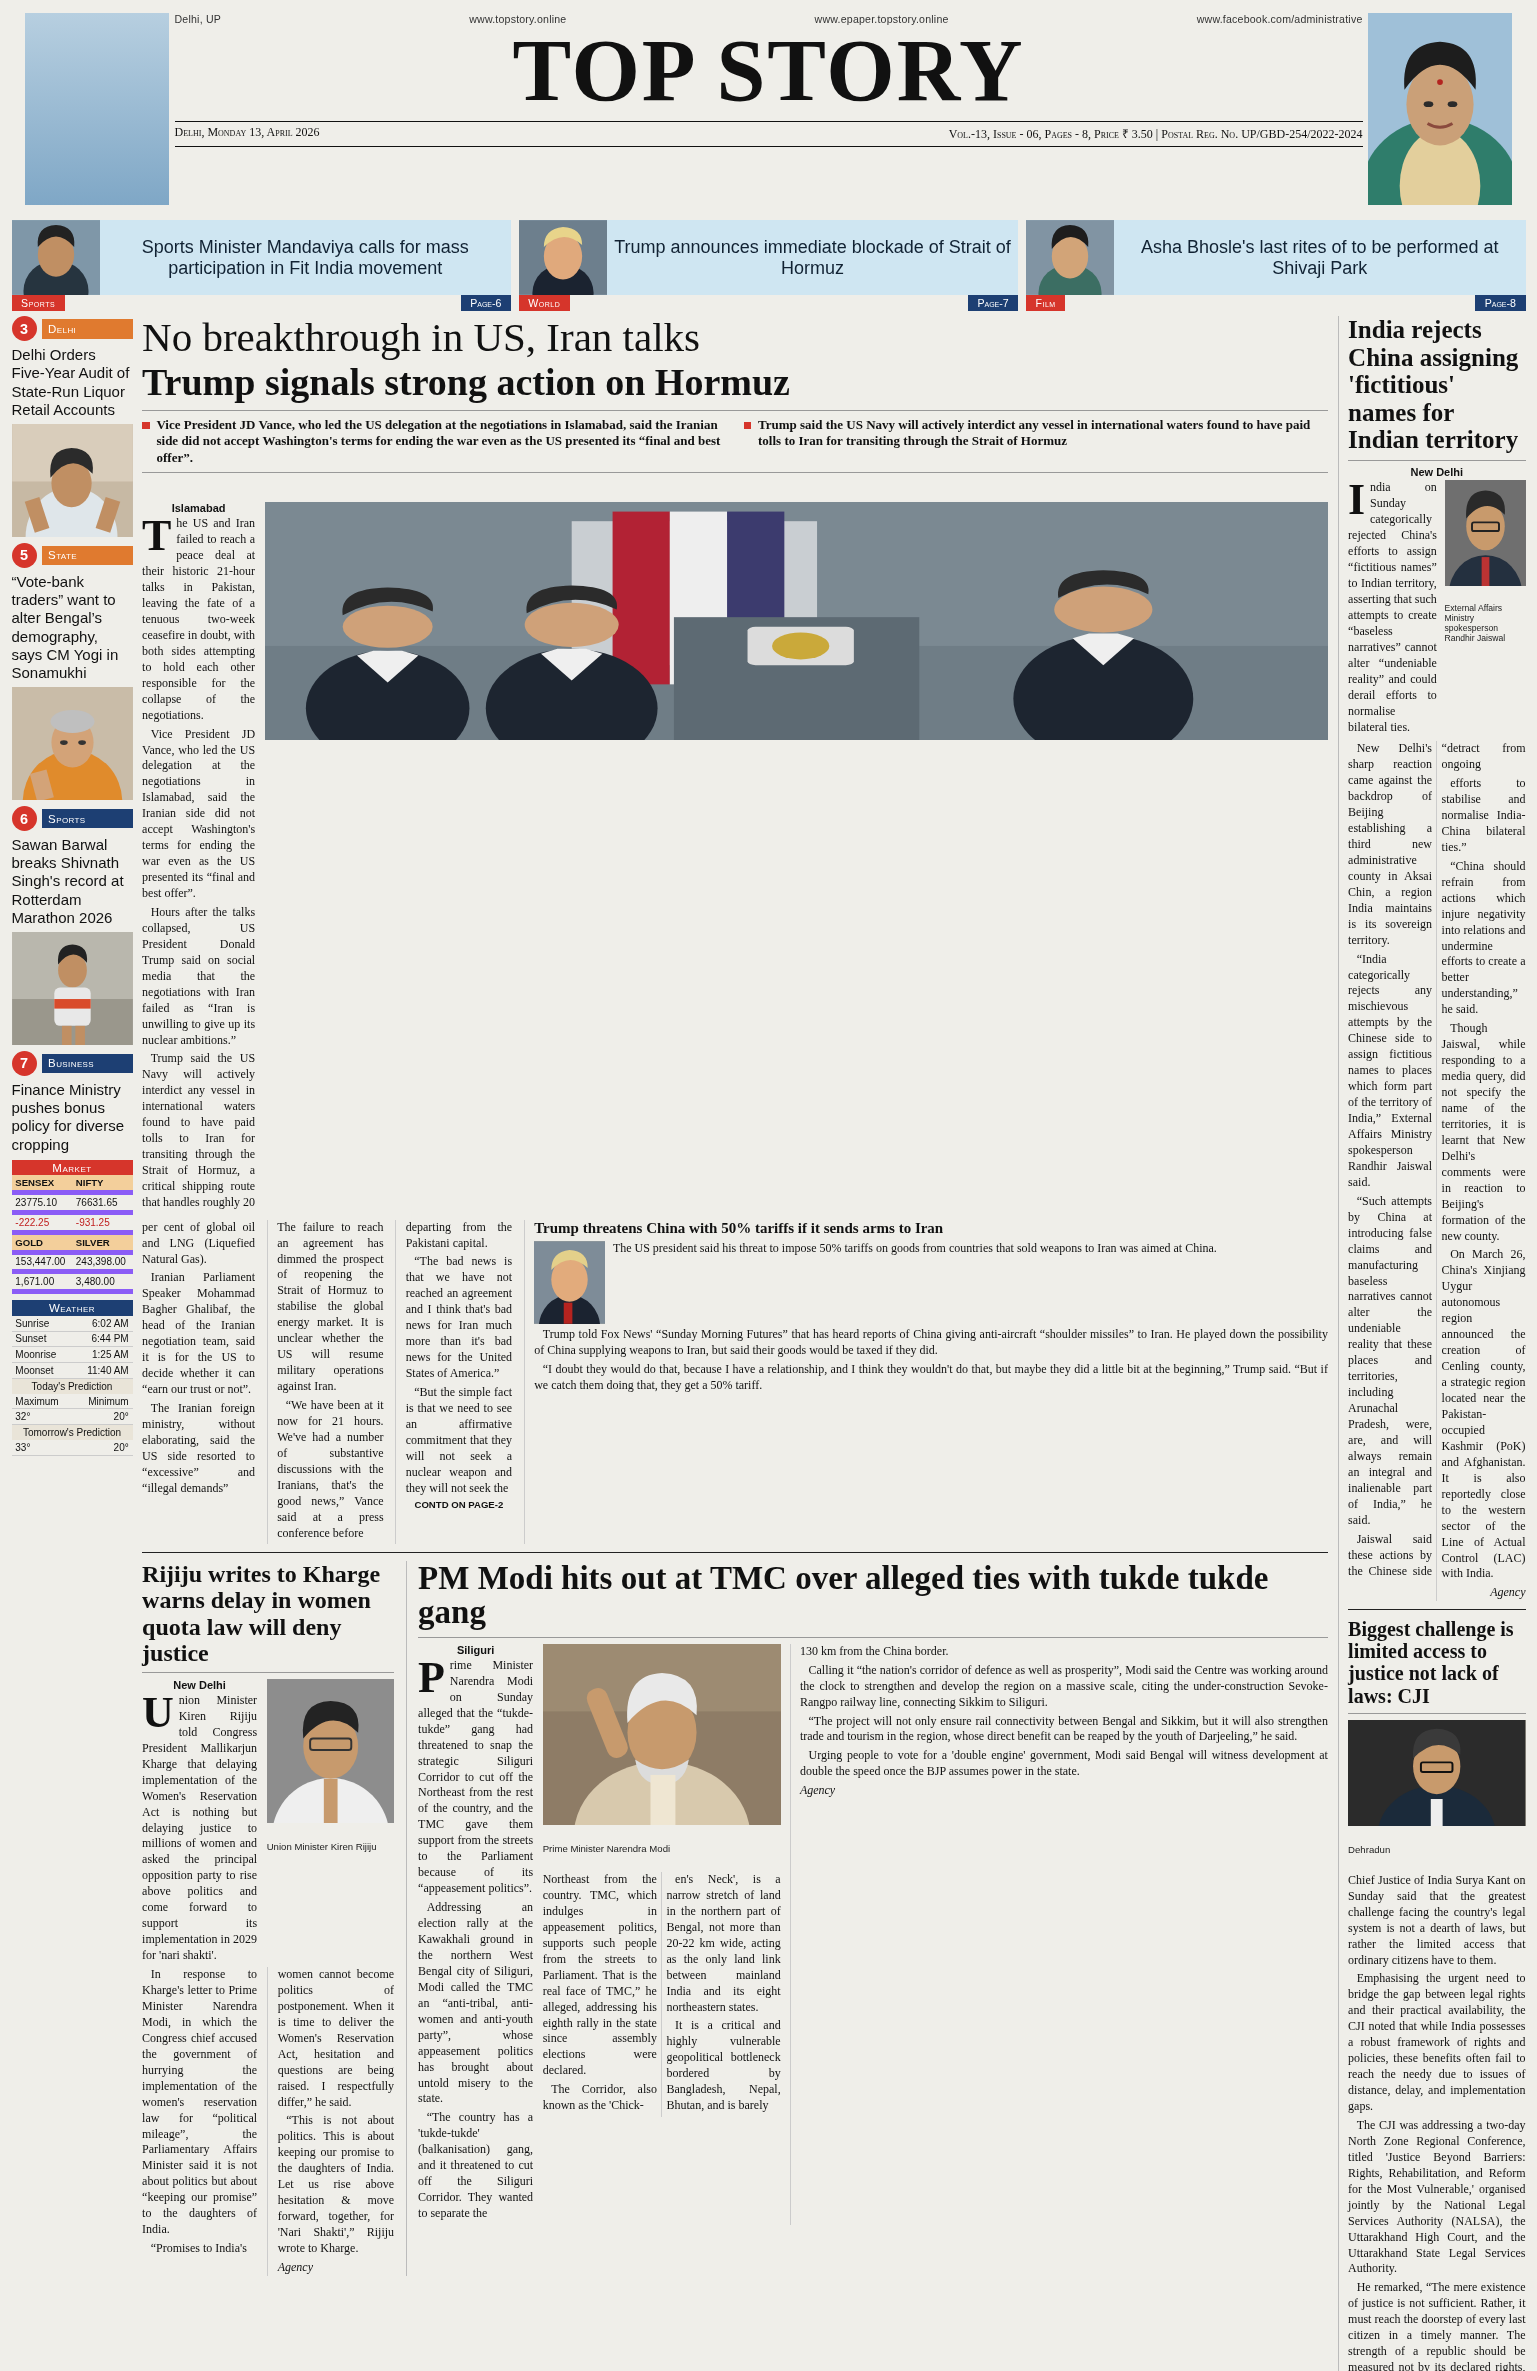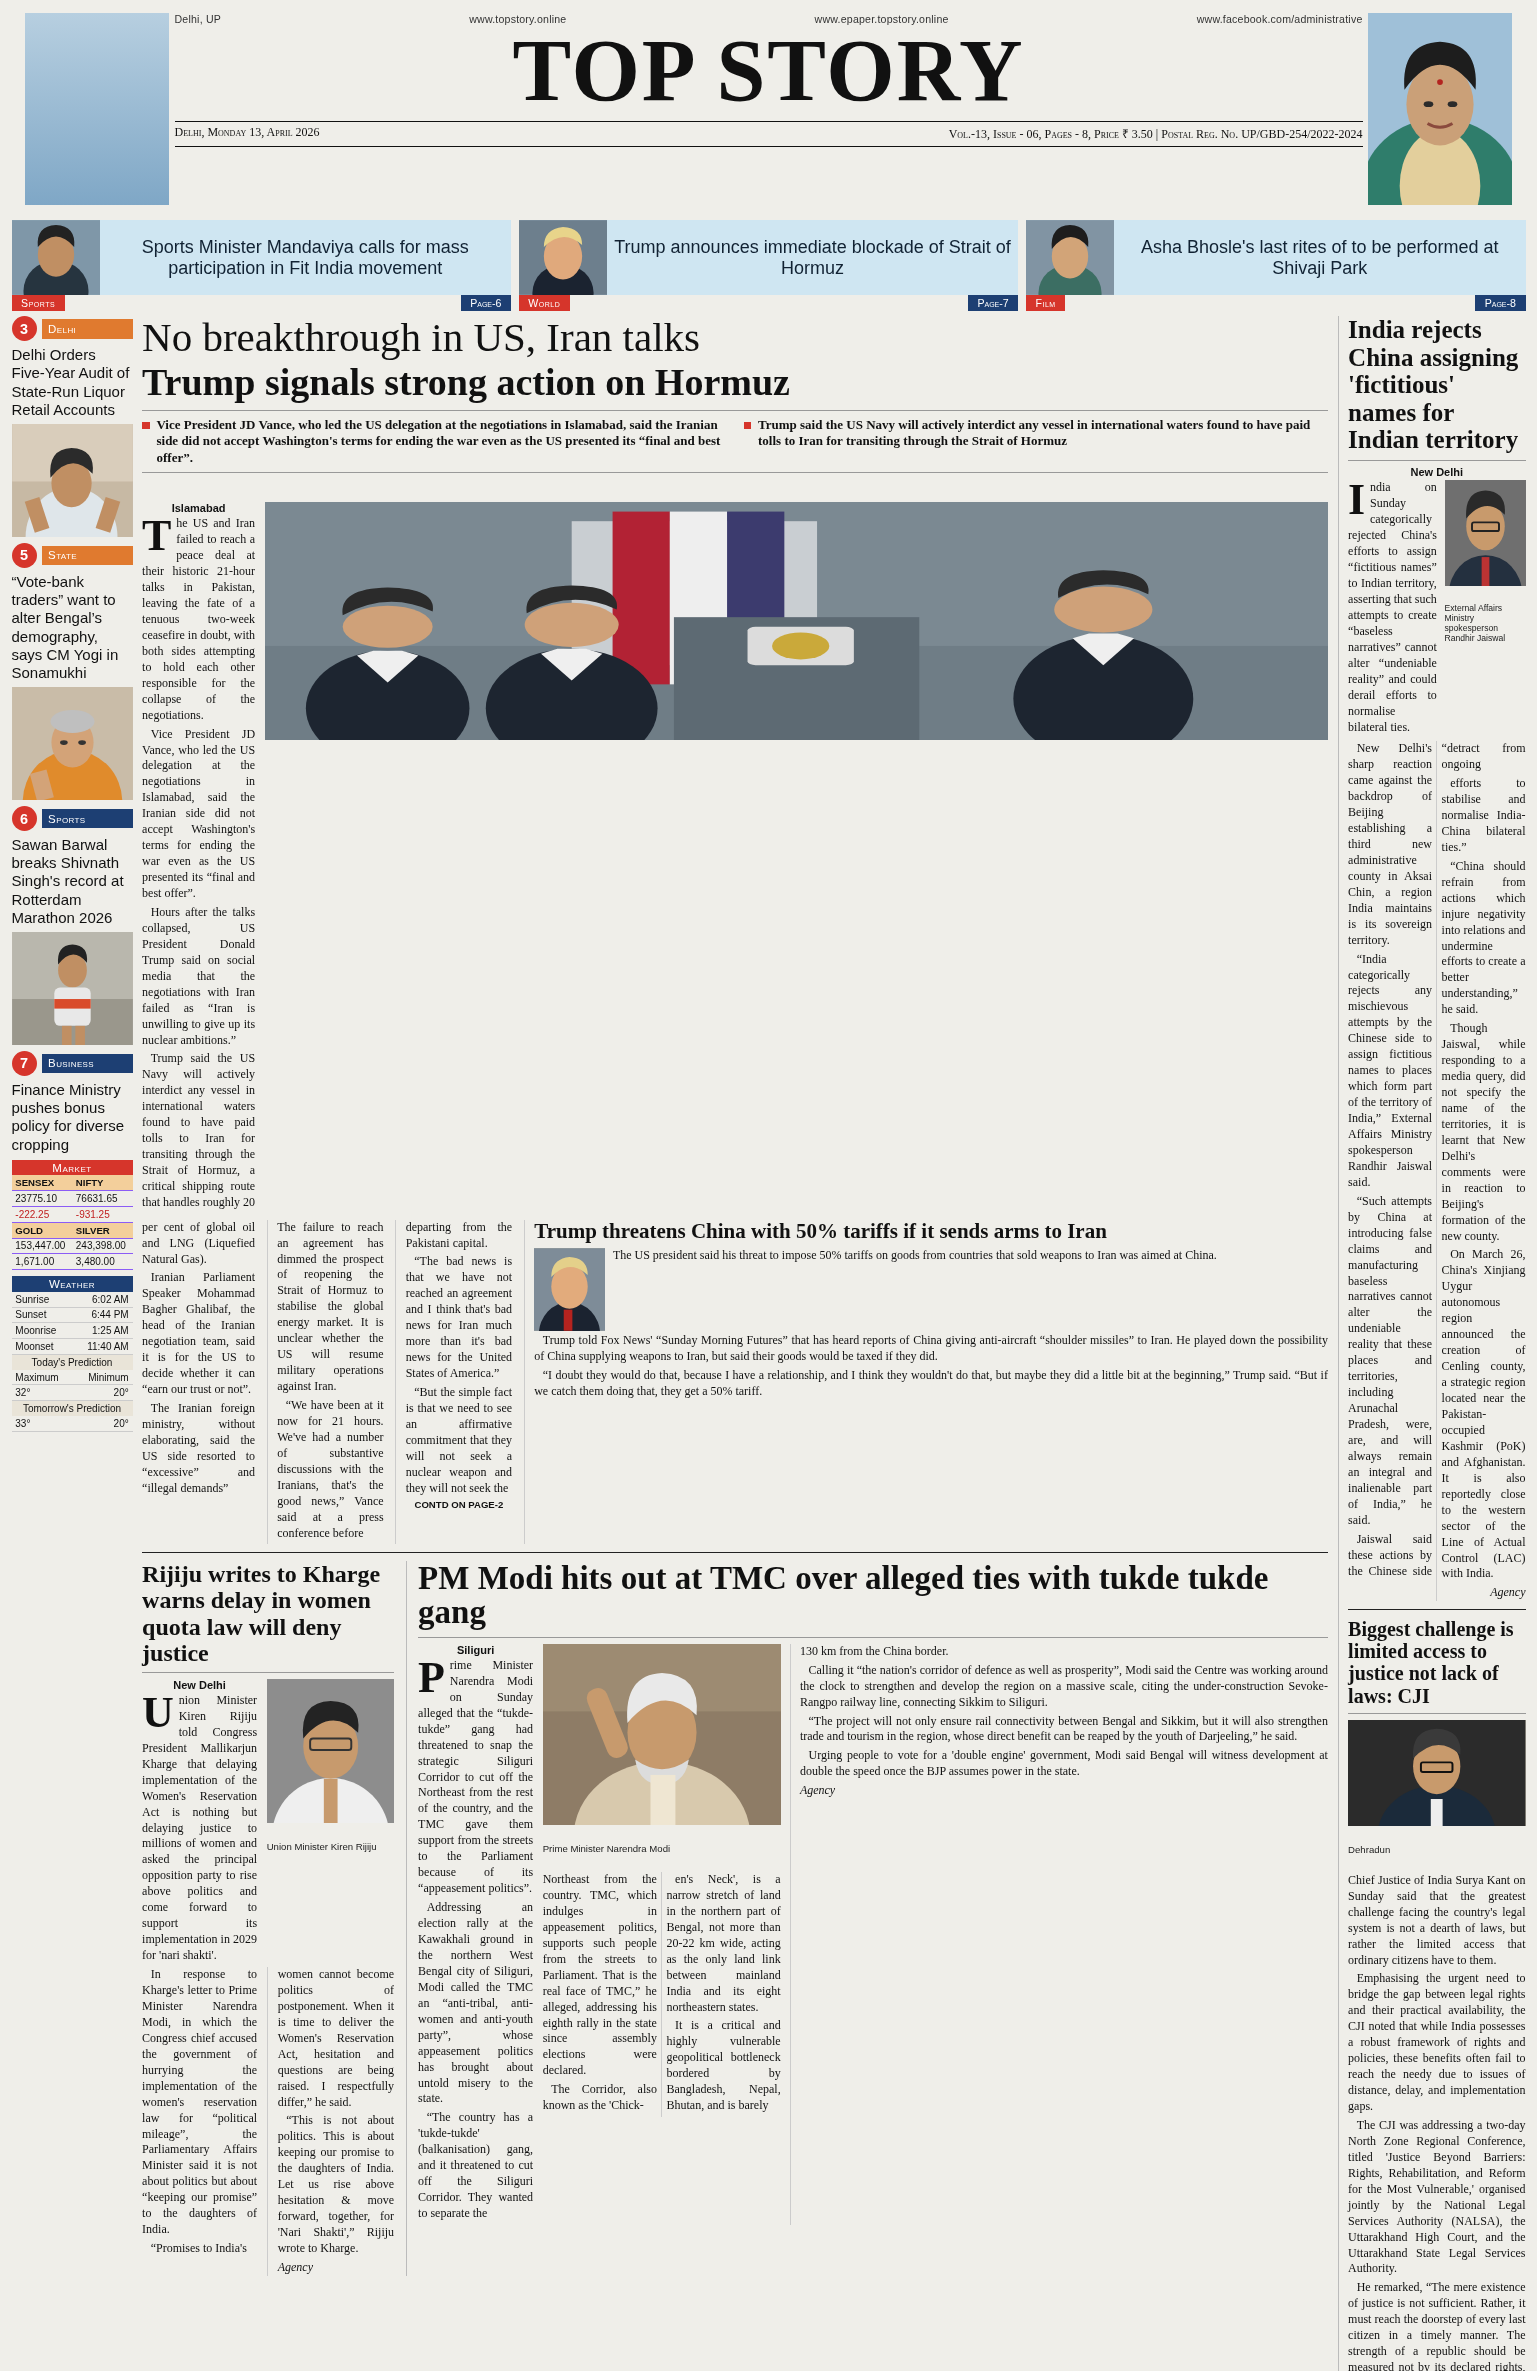--- a/index.html
+++ b/index.html
@@ -48,21 +48,21 @@
   .rail-head { display:flex; align-items:center; gap:5.8px; }
   .rail-num { width:25px; height:25px; border-radius:50%; background:#d6352b; color:#fff; font-family:"Liberation Sans",sans-serif; font-weight:bold; font-size:14.4px; display:flex; align-items:center; justify-content:center; }
   .rail-cat { flex:1; background:#e07a2f; color:#fff; font-family:"Liberation Sans",sans-serif; font-size:11.5px; font-variant:small-caps; padding:3.8px 5.8px; letter-spacing:0.4px; }
   .rail-cat.blue { background:#1d3f73; }
   .rail-head.state .rail-cat { background:#e07a2f; }
   .rail-title { font-family:"Liberation Sans",sans-serif; font-size:15px; line-height:1.22; margin-top:4.8px; color:#111; }
   .rail-photo { width:100%; height:113px; margin-top:4.8px; background:#c9c2b4; position:relative; overflow:hidden; }
 
   .mkt-box { margin-top:3.8px; }
   .mkt-head { background:#d6352b; color:#fff; text-align:center; font-family:"Liberation Sans",sans-serif; font-size:11.5px; font-variant:small-caps; padding:1.9px; letter-spacing:0.5px; }
-  .mkt-row { display:flex; font-family:"Liberation Sans",sans-serif; font-size:10px; border-bottom:1px solid #8b5cf6; }
+  .mkt-row { display:flex; font-family:"Liberation Sans",sans-serif; font-size:10px; border-bottom:5px solid #8b5cf6; }
   .mkt-row>div { flex:1; padding:1.9px 3.8px; }
   .mkt-row.hdr { background:#f3cf9b; font-weight:bold; font-size:9.6px; }
   .mkt-row.neg { color:#c02020; }
 
   .wx-head { background:#1d3f73; color:#fff; text-align:center; font-family:"Liberation Sans",sans-serif; font-size:11.5px; font-variant:small-caps; padding:1.9px; margin-top:5.8px; letter-spacing:0.5px; }
   .wx-row { display:flex; justify-content:space-between; font-family:"Liberation Sans",sans-serif; font-size:10px; border-bottom:1px solid #ccc; padding:1.9px 3.8px; }
   .wx-sub { background:#e9e4d8; text-align:center; font-family:"Liberation Sans",sans-serif; font-size:10px; padding:1.9px; }
 
   
   .hl-main { font-size:41px; line-height:1.04; font-weight:normal; margin:0 0 3.8px 0; }
@@ -75,21 +75,21 @@
   .bsq { width:7.7px; height:7.7px; background:#d6352b; margin-top:4.8px; flex:none; }
   .body-txt { font-size:12px; line-height:1.33; text-align:justify; hyphens:auto; }
   .body-txt p { margin:0 0 2.9px 0; text-indent:8.6px; }
   .body-txt p.first { text-indent:0; }
   .dateline { font-family:"Liberation Sans",sans-serif; font-size:11px; text-align:center; font-weight:bold; margin-bottom:1.9px; }
   .dropcap::first-letter { float:left; font-size:44px; line-height:.82; padding:1.9px 4.8px 0 0; font-weight:bold; }
 
   .photo { background:#b9b3a6; position:relative; overflow:hidden; }
   .cap { font-family:"Liberation Sans",sans-serif; font-size:9.6px; color:#222; padding:18px 0; }
 
-  .sub-hl { font-size:21px; line-height:1.1; margin:0 0 4.8px 0; }
+  .sub-hl { font-size:15px; line-height:1.1; margin:0 0 4.8px 0; }
   .sub-hl-sm { font-size:18px; line-height:1.12; margin:0 0 4.8px 0; }
   .hl-right { font-size:25px; line-height:1.1; margin:0 0 5.8px 0; }
 
   .contd { font-family:"Liberation Sans",sans-serif; font-size:9.6px; font-weight:bold; text-align:center; }
   .agency { font-style:italic; }
 </style>
 </head>
 <body>
 
 <div class="page">

